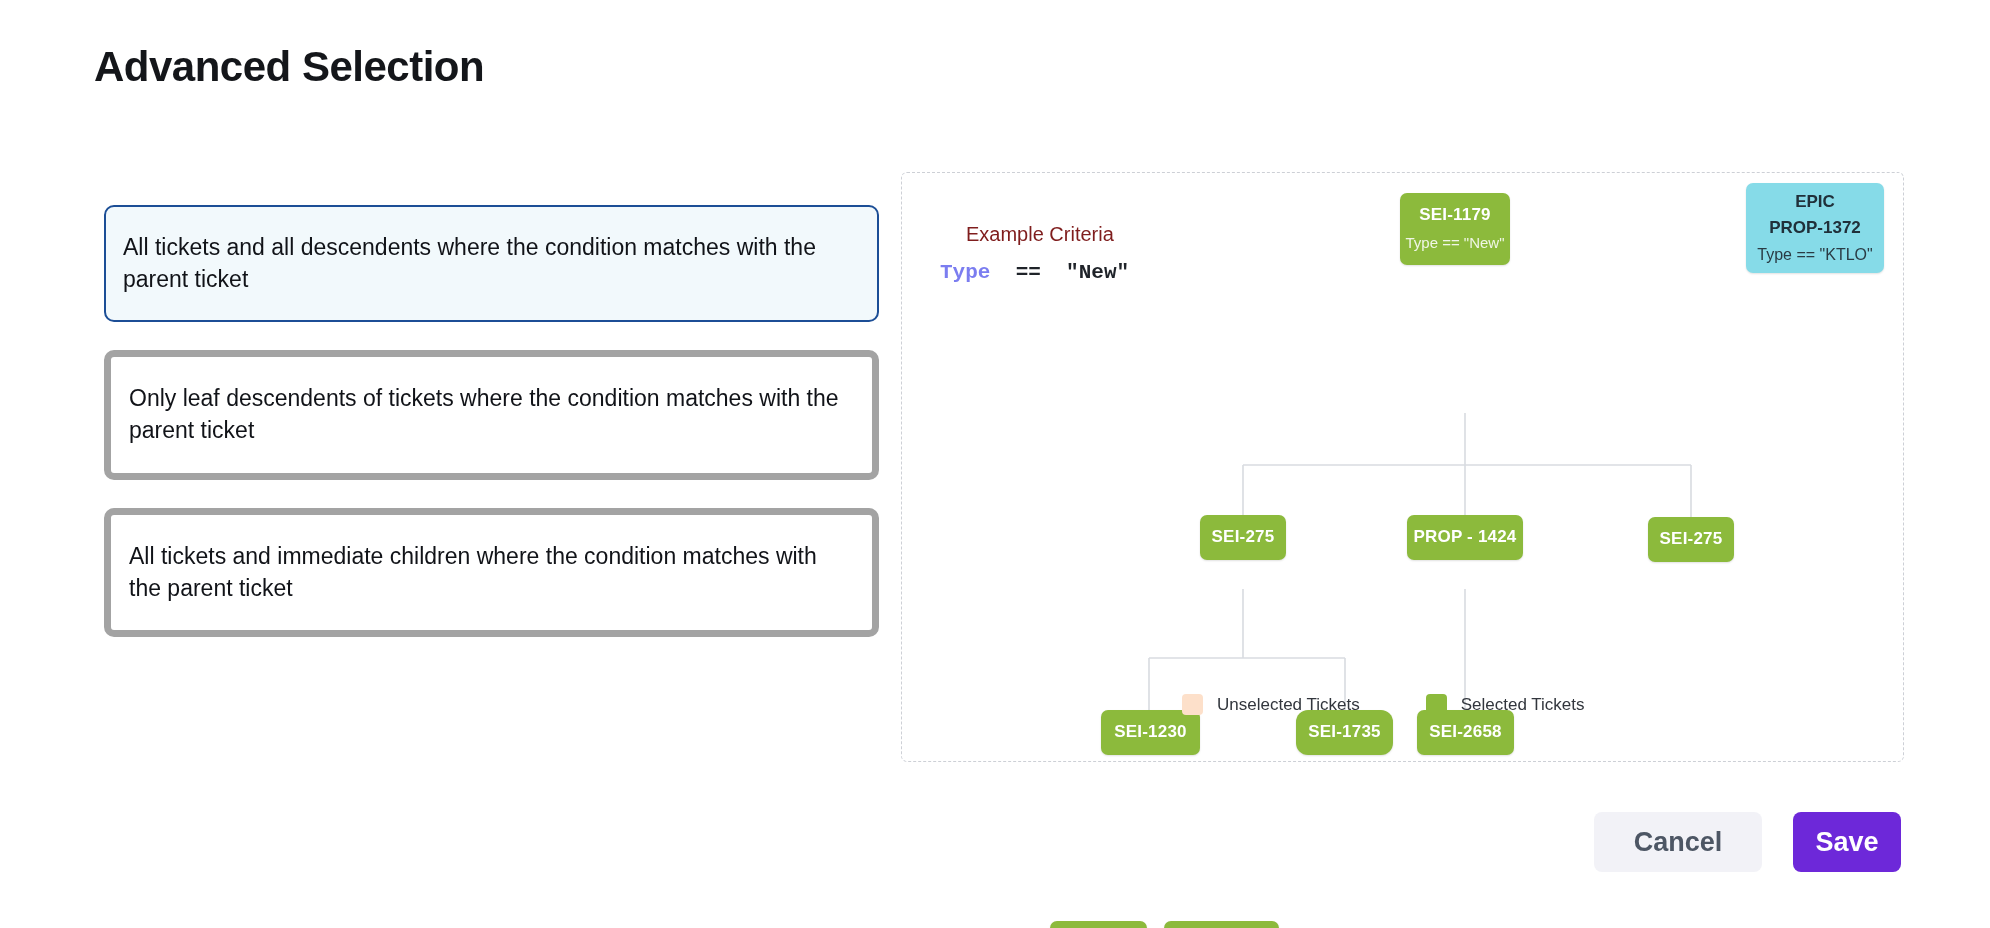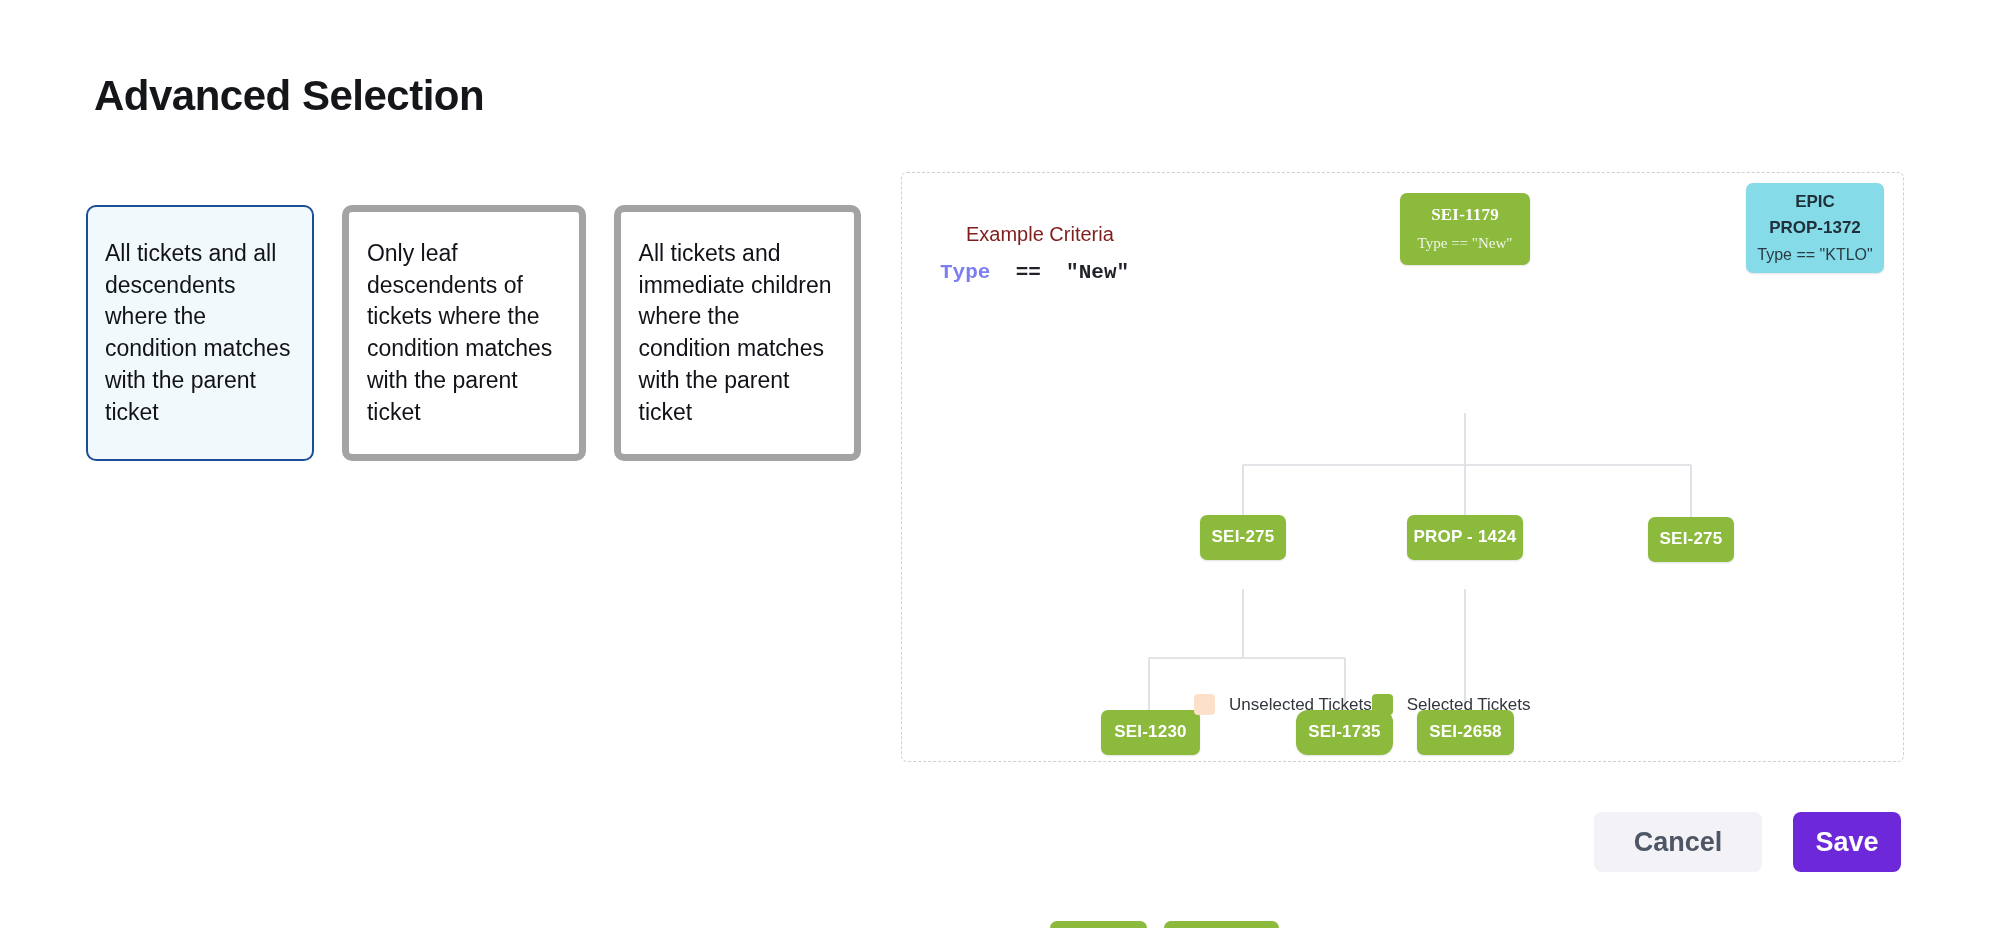--- a/index.html
+++ b/index.html
@@ -18,34 +18,35 @@
     position: relative;
     width: 1990px;
     height: 928px;
     background: #ffffff;
   }
 
   
   .page-title {
     position: absolute;
     left: 94px;
-    top: 72px;
+    top: 43px;
     font-size: 42px;
     font-weight: bold;
     letter-spacing: -0.5px;
     color: #14161a;
   }
 
   
   .options {
     position: absolute;
-    left: 86px;
+    left: 104px;
     top: 205px;
     width: 775px;
     display: flex;
+    flex-direction: column;
     gap: 28px;
   }
 
   .option {
     border: 7px solid #a3a3a3;
     border-radius: 10px;
     background: #ffffff;
     padding: 26px 20px 26px 18px;
     font-size: 23px;
     line-height: 1.38;
@@ -132,24 +133,25 @@
   .node.epic {
     background: #86dbe8;
     color: #20303a;
   }
   .node.epic .ntitle { font-size: 17px; font-weight: bold; line-height: 1.55; }
   .node.epic .nsub { color: #2a3b44; font-size: 16px; margin-top: 2px; }
 
   
   .legend {
     position: absolute;
-    left: 292px;
+    left: 280px;
     top: 521px;
     display: flex;
     align-items: center;
+    gap: 66px;
   }
   .legend-item {
     display: flex;
     align-items: center;
     gap: 14px;
     font-size: 17px;
     color: #32363d;
   }
   .legend-swatch {
     width: 21px; height: 21px;
@@ -232,21 +234,21 @@
 
         <path d="M 563 416 L 563 538"></path>
 
         <path d="M 247 610 L 247 700"></path>
         <path d="M 196 700 L 331 700"></path>
         <path d="M 196 700 L 196 748"></path>
         <path d="M 331 700 L 331 748"></path>
       </g>
     </svg>
 
-    <div class="node" style="left:498px; top:20px; width:130px; height:72px;font-family:Liberation Serif, serif;">
+    <div class="node" style="left:498px; top:20px; width:110px; height:72px;">
       <span class="nid">SEI-1179</span>
       <span class="nsub">Type == "New"</span>
     </div>
 
     <div class="node epic" style="left:844px; top:10px; width:138px; height:90px;">
       <span class="ntitle">EPIC</span>
       <span class="ntitle">PROP-1372</span>
       <span class="nsub">Type == "KTLO"</span>
     </div>
 

